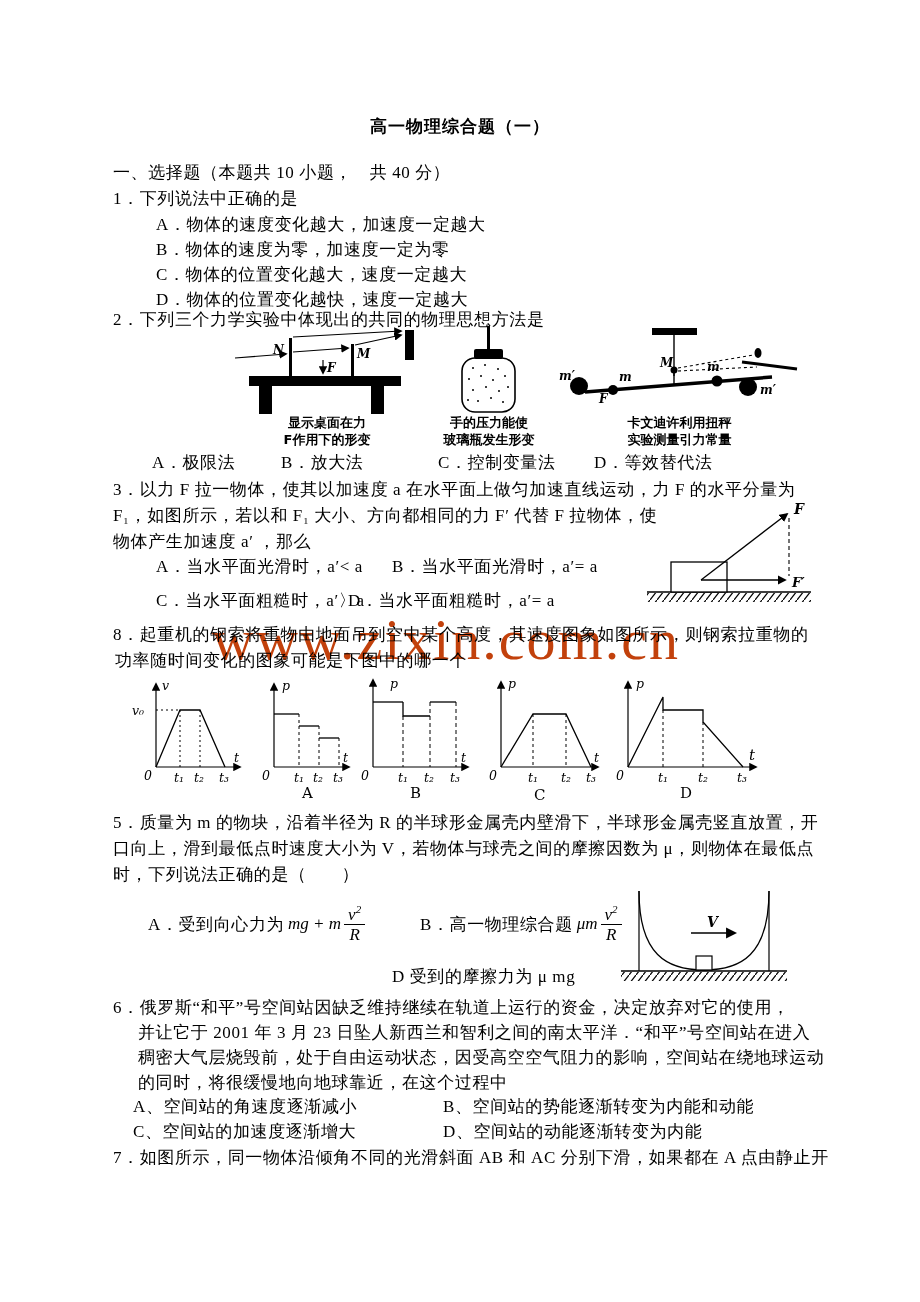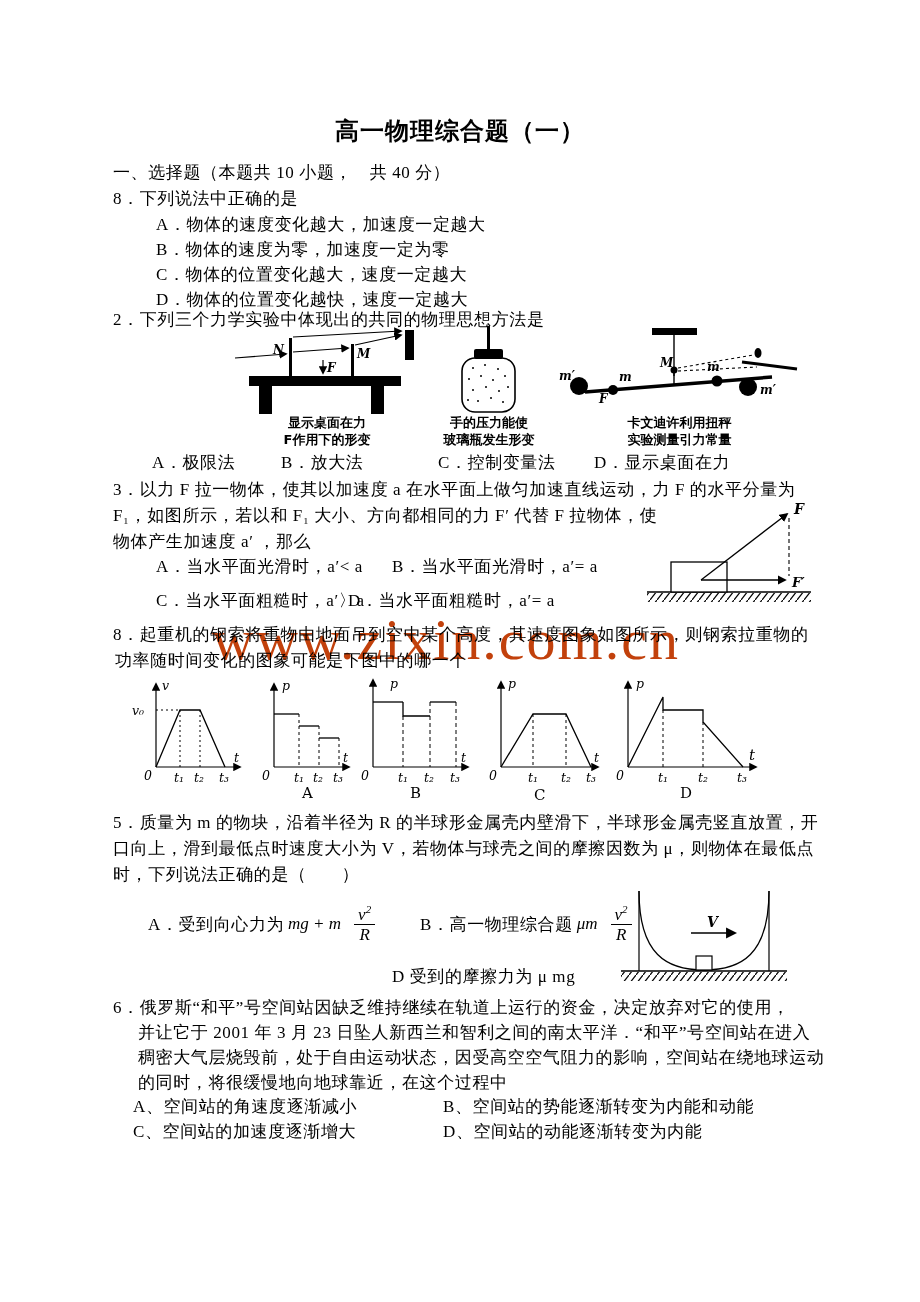--- a/index.html
+++ b/index.html
@@ -1,33 +1,33 @@
 <!DOCTYPE html>
 <html><head>
 <meta charset="utf-8">
 <style>
   html,body{margin:0;padding:0;background:#ffffff;}
   #page{position:relative;width:920px;height:1302px;background:#ffffff;overflow:hidden;
         font-family:"Liberation Serif","DejaVu Serif",serif;color:#000;}
   .line{position:absolute;white-space:nowrap;font-size:17px;line-height:22px;letter-spacing:0.6px;}
-  .title{position:absolute;left:0;right:0;text-align:center;font-size:24px;font-weight:bold;
+  .title{position:absolute;left:0;right:0;text-align:center;font-size:17px;font-weight:bold;
          font-family:"DejaVu Sans","Liberation Sans",sans-serif;letter-spacing:1px;}
   .watermark{position:absolute;font-family:Liberation Serif, serif;
              font-size:58px;color:#c2410c;letter-spacing:2px;white-space:nowrap;}
   .fig{position:absolute;text-align:center;}
   .fig svg{display:block;margin:0 auto;}
   .cap{font-family:"DejaVu Sans","Liberation Sans",sans-serif;font-weight:bold;font-size:13px;line-height:17px;}
   svg{position:absolute;overflow:visible;}
   svg.infig{position:static;}
   .gl{font:italic 12.5px "DejaVu Serif",serif;}
   .glt{font:15px "DejaVu Serif",serif;}
   .fl{font:italic bold 12px "DejaVu Serif",serif;}
   .opt-math{position:absolute;display:flex;align-items:center;font-size:17px;letter-spacing:0.6px;white-space:nowrap;}
   .math{font-style:italic;font-family:"Liberation Serif","DejaVu Serif",serif;letter-spacing:0;margin-left:4px;}
-  .frac{display:inline-block;text-align:center;vertical-align:middle;margin-left:13px;
+  .frac{display:inline-block;text-align:center;vertical-align:middle;margin-left:3px;
         font-style:italic;font-family:"Liberation Serif","DejaVu Serif",serif;letter-spacing:0;}
   .frac .num{display:block;border-bottom:1.4px solid #000;padding:0 4px;line-height:1.15;}
   .frac .den{display:block;line-height:1.15;}
   sup{font-size:11px;}
 </style>
 </head>
 <body>
 
 <div id="page">
 
@@ -40,21 +40,21 @@
         <line x1="0" y1="9" x2="7" y2="0" stroke="#000" stroke-width="1.2"></line>
       </pattern>
     </defs>
   </svg>
 
   <div class="watermark" style="left:212px;top:606px">www.zixin.com.cn</div>
 
   <div class="title" style="top:115px">高一物理综合题（一）</div>
   <div class="line" style="left:113px;top:162px">一、选择题（本题共 10 小题，　共 40 分）</div>
 
-  <div class="line" style="left:113px;top:188px">8．下列说法中正确的是</div>
+  <div class="line" style="left:113px;top:188px">1．下列说法中正确的是</div>
   <div class="line" style="left:156px;top:214px">A．物体的速度变化越大，加速度一定越大</div>
   <div class="line" style="left:156px;top:239px">B．物体的速度为零，加速度一定为零</div>
   <div class="line" style="left:156px;top:264px">C．物体的位置变化越大，速度一定越大</div>
   <div class="line" style="left:156px;top:289px">D．物体的位置变化越快，速度一定越大</div>
 
   <div class="line" style="left:113px;top:309px">2．下列三个力学实验中体现出的共同的物理思想方法是</div>
 
   <div class="fig" style="left:233px;top:324px;width:188px">
     <svg class="infig" width="188" height="90" viewBox="0 0 188 90">
       <rect x="16" y="52" width="152" height="10" fill="#000"></rect>
@@ -125,21 +125,21 @@
       <text class="fl" x="150" y="47">m</text>
       <text class="fl" x="203" y="70">m′</text>
     </svg>
     <div class="cap">卡文迪许利用扭秤</div>
     <div class="cap">实验测量引力常量</div>
   </div>
 
   <div class="line" style="left:152px;top:452px">A．极限法</div>
   <div class="line" style="left:281px;top:452px">B．放大法</div>
   <div class="line" style="left:438px;top:452px">C．控制变量法</div>
-  <div class="line" style="left:594px;top:452px">D．显示桌面在力</div>
+  <div class="line" style="left:594px;top:452px">D．等效替代法</div>
 
   <div class="line" style="left:113px;top:479px">3．以力 F 拉一物体，使其以加速度 a 在水平面上做匀加速直线运动，力 F 的水平分量为</div>
   <div class="line" style="left:113px;top:505px">F₁，如图所示，若以和 F₁ 大小、方向都相同的力 F′ 代替 F 拉物体，使</div>
   <div class="line" style="left:113px;top:531px">物体产生加速度 a′ ，那么</div>
   <div class="line" style="left:156px;top:556px">A．当水平面光滑时，a′&lt; a</div>
   <div class="line" style="left:392px;top:556px">B．当水平面光滑时，a′= a</div>
   <div class="line" style="left:156px;top:590px">C．当水平面粗糙时，a′〉a</div>
   <div class="line" style="left:348px;top:590px">D．当水平面粗糙时，a′= a</div>
 
   <svg style="left:643px;top:492px" width="172" height="118" viewBox="0 0 172 118">
@@ -275,14 +275,15 @@
 
   <div class="line" style="left:113px;top:997px">6．俄罗斯“和平”号空间站因缺乏维持继续在轨道上运行的资金，决定放弃对它的使用，</div>
   <div class="line" style="left:138px;top:1022px">并让它于 2001 年 3 月 23 日坠人新西兰和智利之间的南太平洋．“和平”号空间站在进入</div>
   <div class="line" style="left:138px;top:1047px">稠密大气层烧毁前，处于自由运动状态，因受高空空气阻力的影响，空间站在绕地球运动</div>
   <div class="line" style="left:138px;top:1072px">的同时，将很缓慢地向地球靠近，在这个过程中</div>
   <div class="line" style="left:133px;top:1096px">A、空间站的角速度逐渐减小</div>
   <div class="line" style="left:443px;top:1096px">B、空间站的势能逐渐转变为内能和动能</div>
   <div class="line" style="left:133px;top:1121px">C、空间站的加速度逐渐增大</div>
   <div class="line" style="left:443px;top:1121px">D、空间站的动能逐渐转变为内能</div>
 
+  <div class="line" style="left:113px;top:1147px">7．如图所示，同一物体沿倾角不同的光滑斜面 AB 和 AC 分别下滑，如果都在 A 点由静止开</div>
 
 </div>
 
 </body></html>

